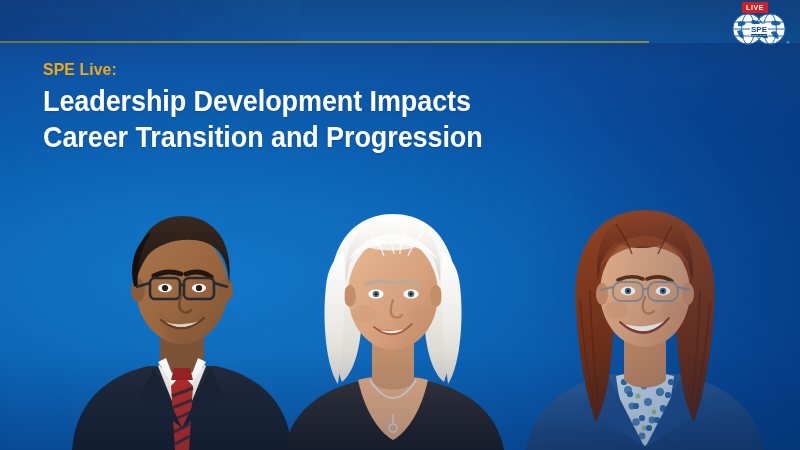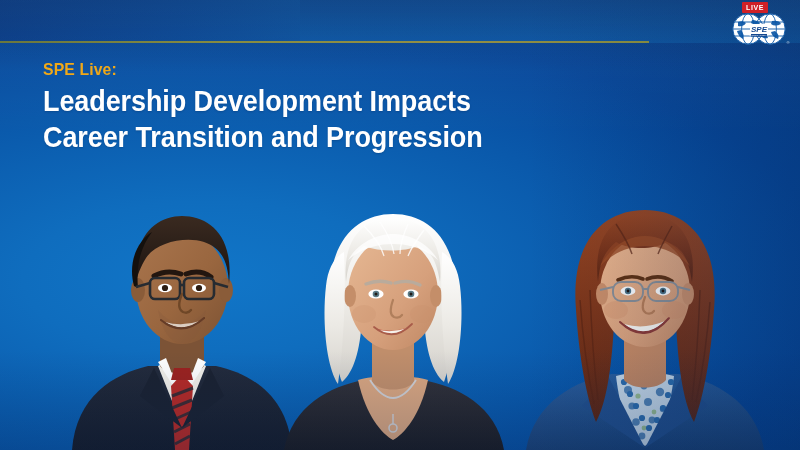--- a/index.html
+++ b/index.html
@@ -113,21 +113,20 @@
     padding: 1px 4px 1px 4px;
     border-radius: 1px;
     font-family: "Liberation Sans", sans-serif;
   }
   .spe-globes {
     position: absolute;
     left: 0;
     top: 11px;
     width: 62px;
     height: 33px;
-    font-style: italic;
   }
 
   
   .people {
     position: absolute;
     left: 0;
     bottom: 0;
     width: 800px;
     height: 260px;
   }

